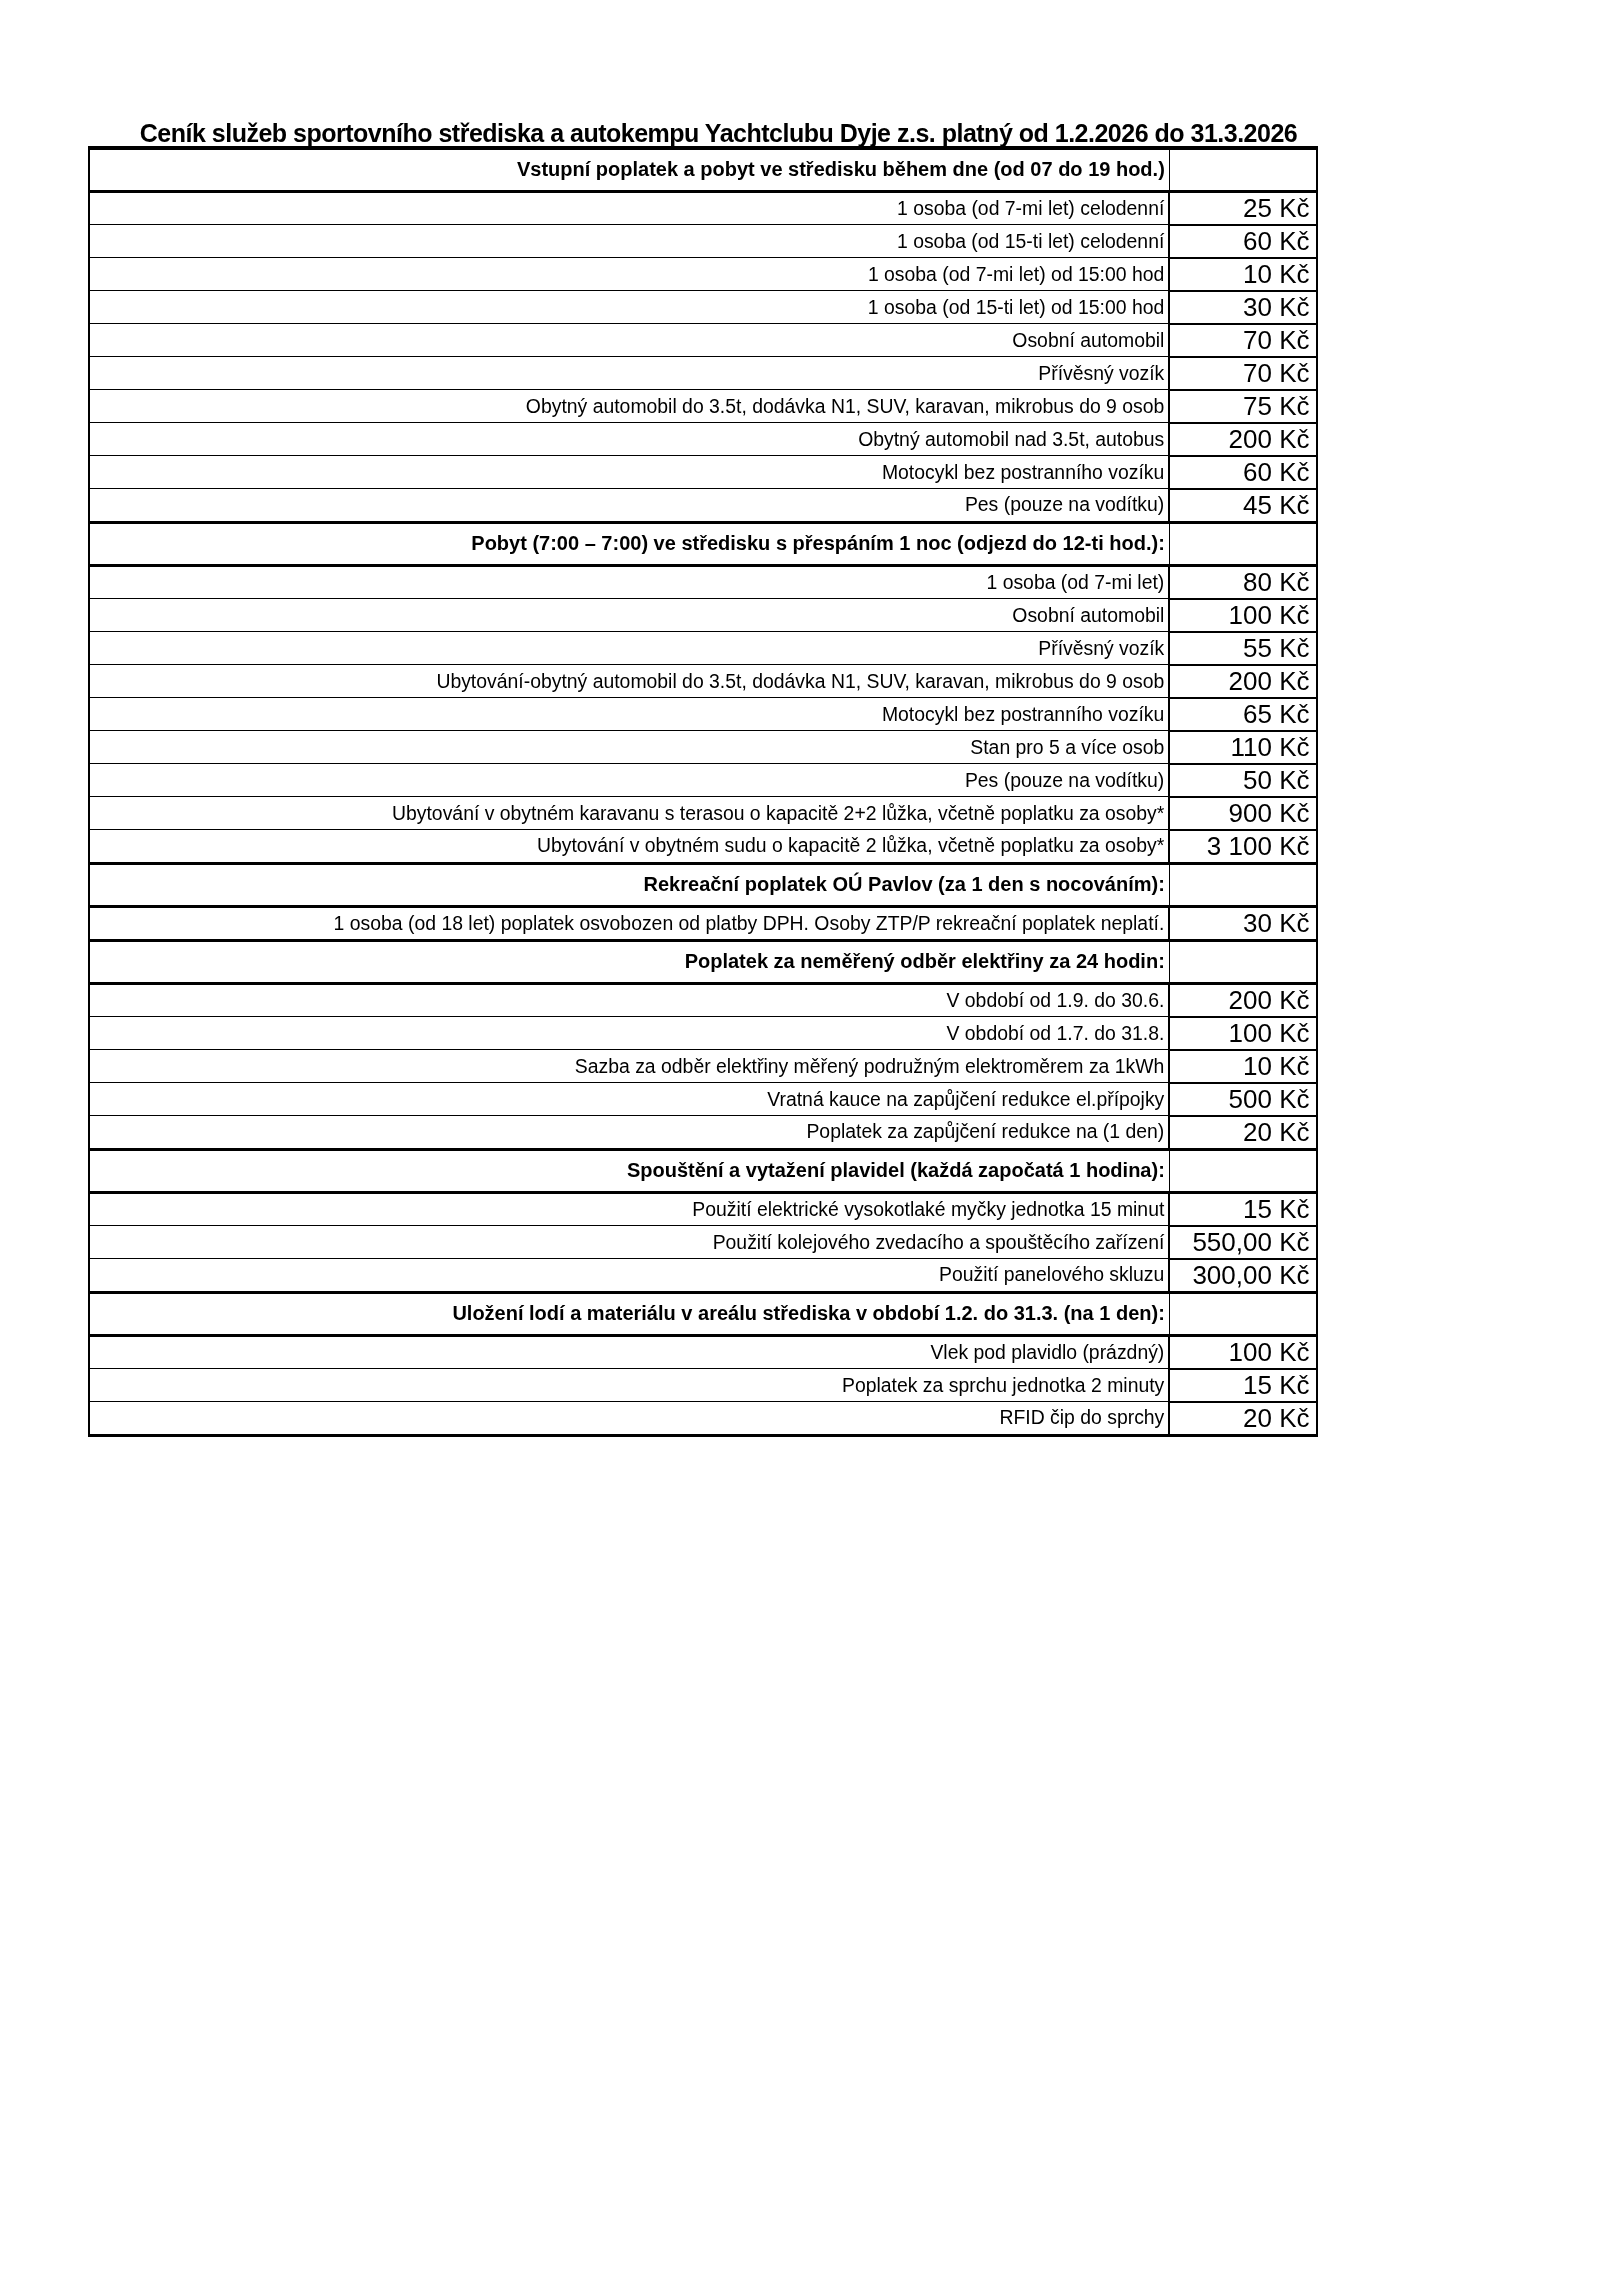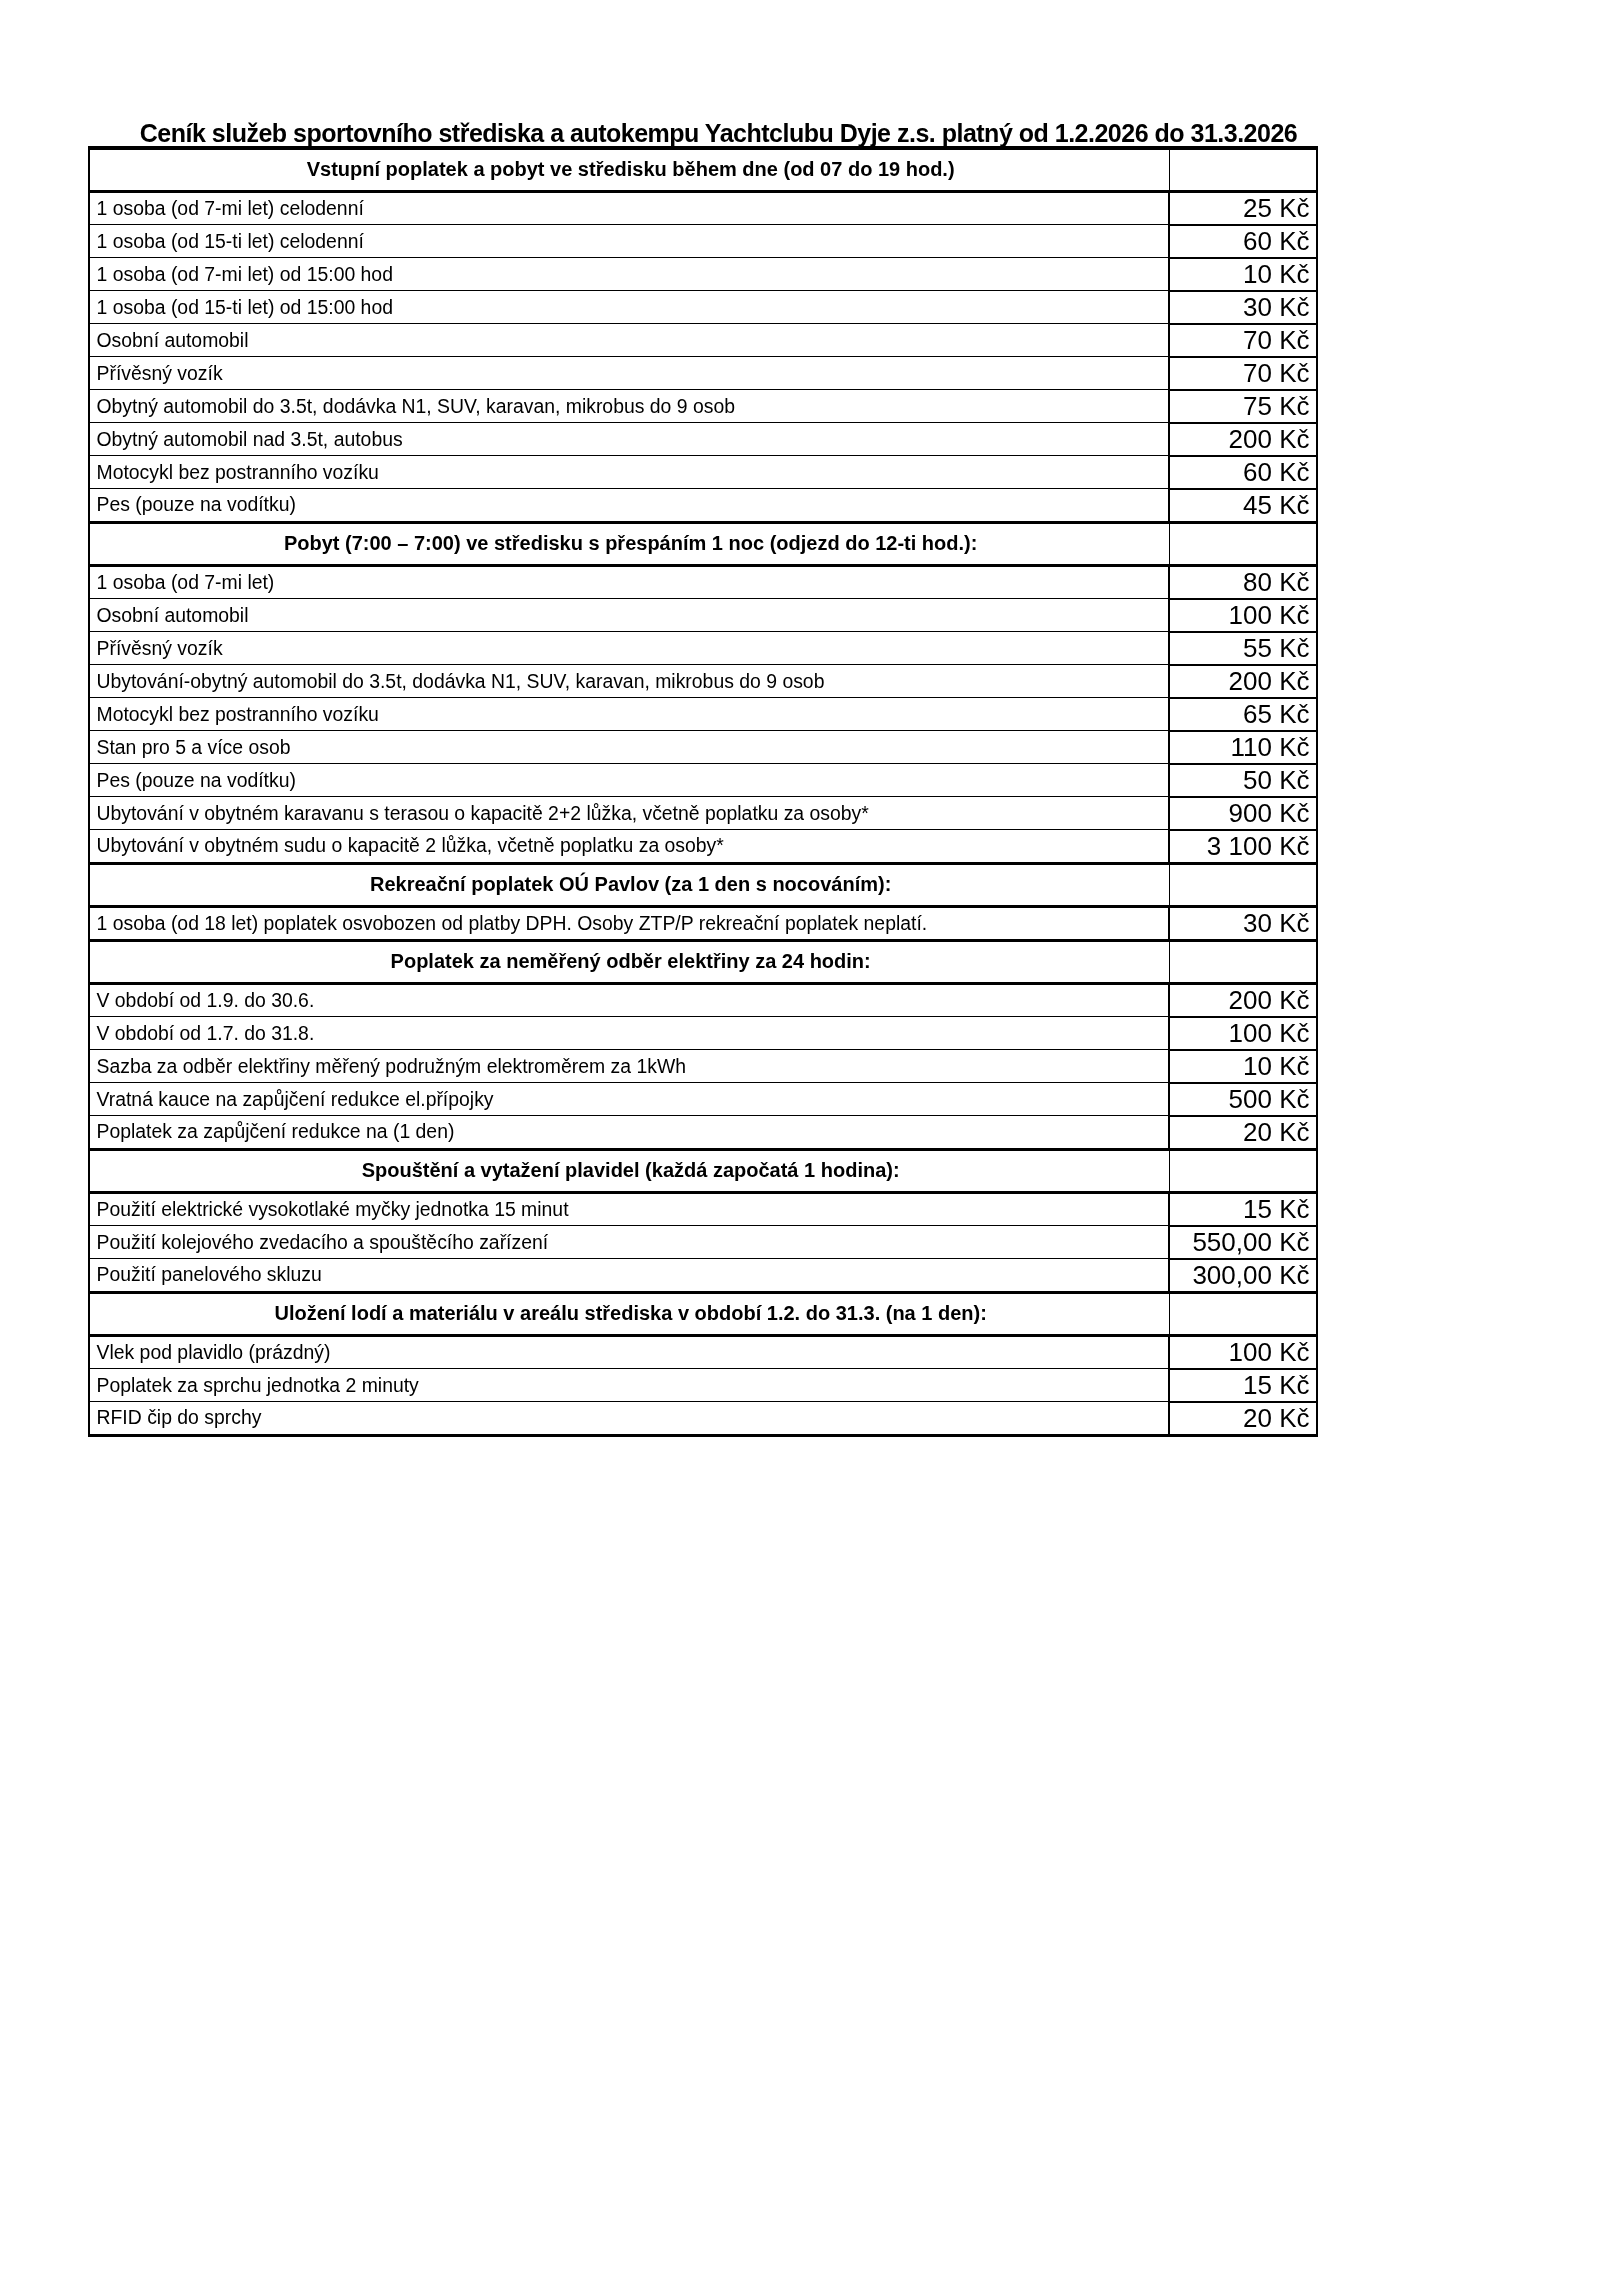--- a/index.html
+++ b/index.html
@@ -50,37 +50,37 @@
     vertical-align: middle;
     overflow: hidden;
     white-space: nowrap;
   }
   tr.data-row { height: 29.5px; }
   tr.section-row { height: 43px; }
   td.desc {
     border: 1.8px solid #000;
     font-size: 19.4px;
     padding: 0 3.7px 0 6.5px;
-    text-align: left;
+    text-align: right;
   }
   td.price {
     border: 2.8px solid #000;
     font-size: 26px;
     padding: 0 6.5px 0 3.7px;
     text-align: right;
   }
   td.section-header {
     border-top: 3.7px solid #000;
     border-bottom: 3.7px solid #000;
     border-left: 1.8px solid #000;
     border-right: 1.8px solid #000;
     font-size: 20px;
     font-weight: bold;
     padding: 0 3.7px 0 6.5px;
-    text-align: center;
+    text-align: right;
   }
   td.section-spacer {
     border-top: 3.7px solid #000;
     border-bottom: 3.7px solid #000;
     border-left: 1.8px solid #000;
     border-right: 2.8px solid #000;
   }
 </style>
 </head>
 <body>

